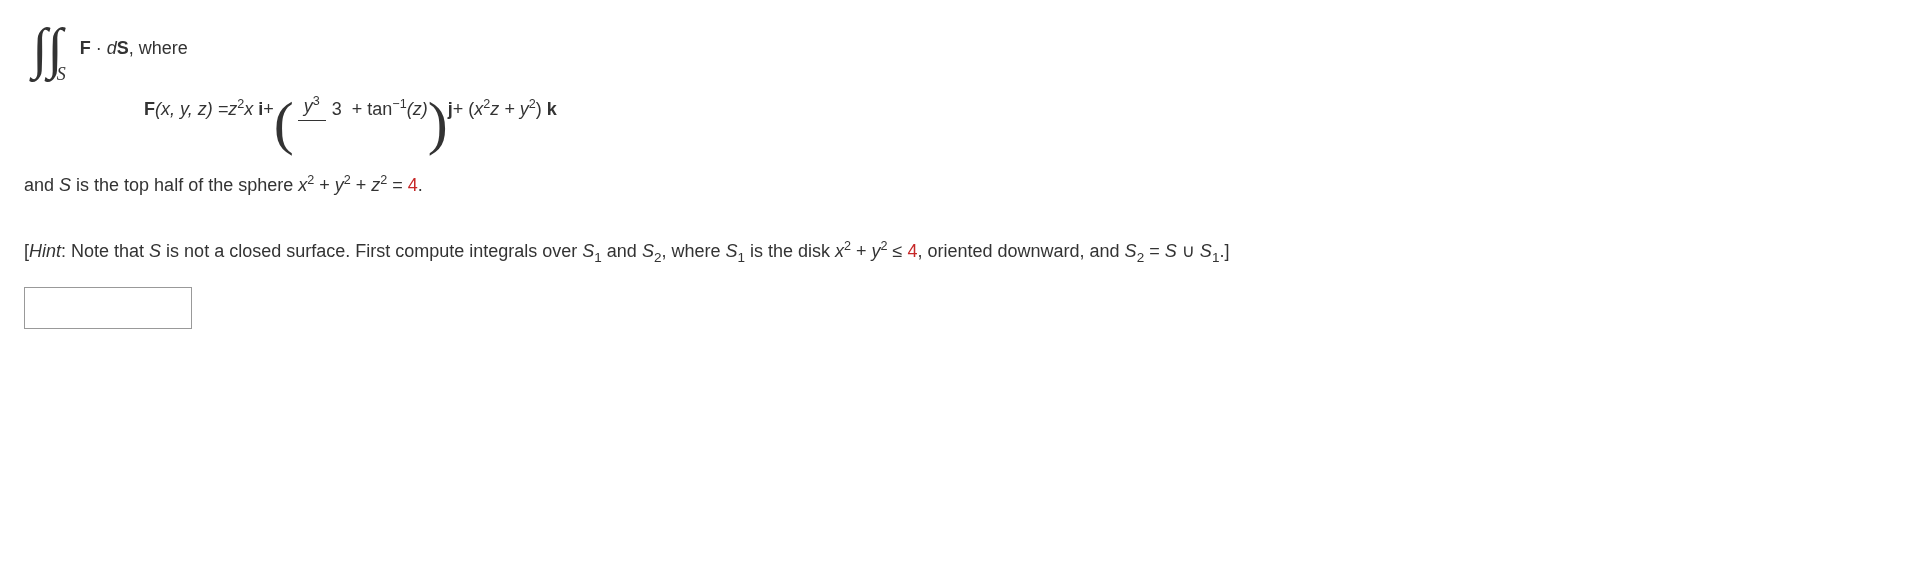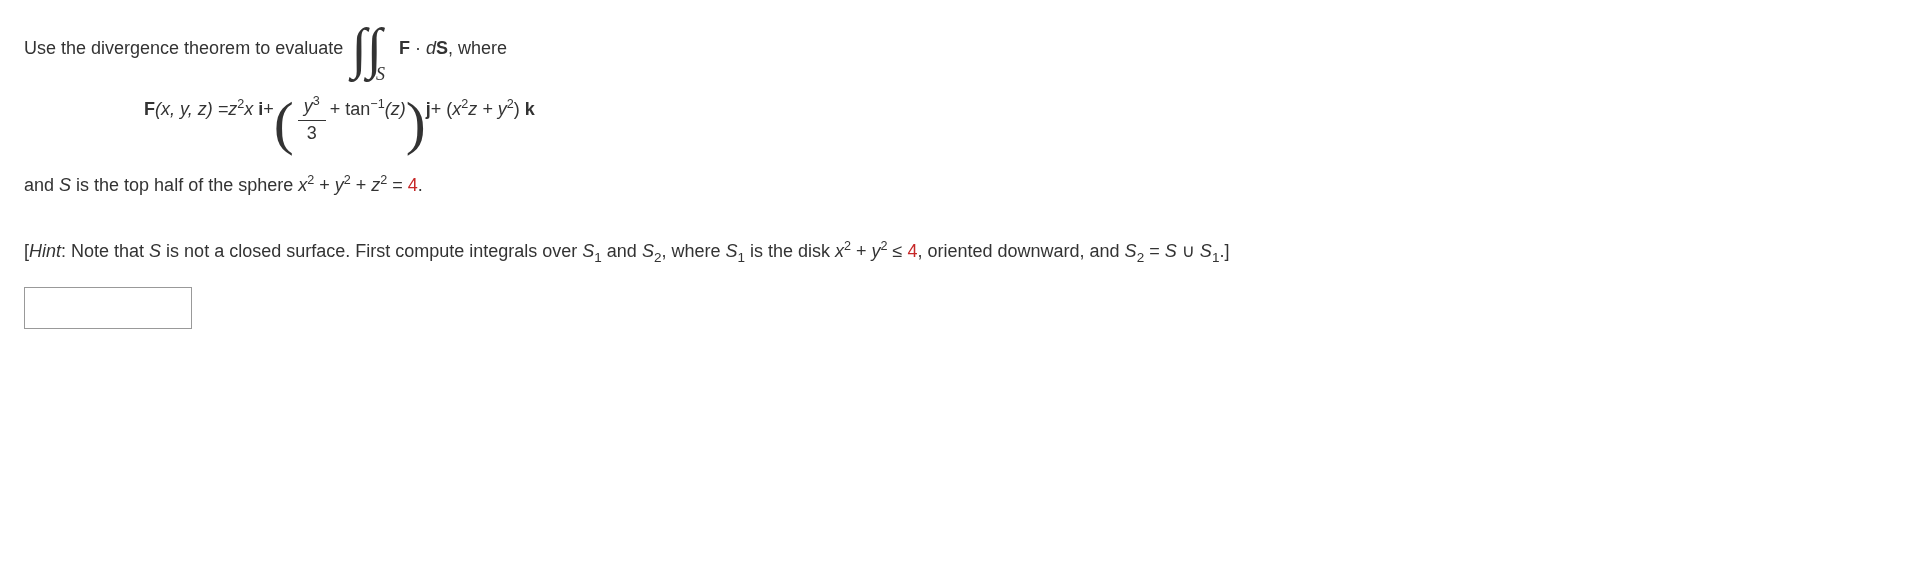--- a/index.html
+++ b/index.html
@@ -56,21 +56,21 @@
     .big-paren {
       font-family: 'Times New Roman', serif;
       font-size: 60px;
       line-height: 0.9;
       display: inline-block;
       vertical-align: middle;
       font-weight: normal;
     }
     .frac {
       display: inline-flex;
-      flex-direction: column;
+      flex-direction: row;
       align-items: center;
       vertical-align: middle;
       margin: 0 4px;
     }
     .frac .num {
       border-bottom: 1.5px solid #333;
       padding: 0 6px 2px;
       line-height: 1.2;
     }
     .frac .den {
@@ -107,21 +107,20 @@
       margin-top: 4px;
     }
     .math {
       font-family: Verdana, sans-serif;
     }
   </style>
 </head>
 <body>
 
 <div class="line1">
-  <span>Use the divergence theorem to evaluate </span>
   <span class="integral-block">
     <span class="double-int">∫∫</span>
     <span class="sub-s">S</span>
   </span>
   <span>
     <span class="bold">F</span><span> · </span><span class="ital">d</span><span class="bold">S</span><span>, where</span>
   </span>
 </div>
 
 <div class="formula-block math">

